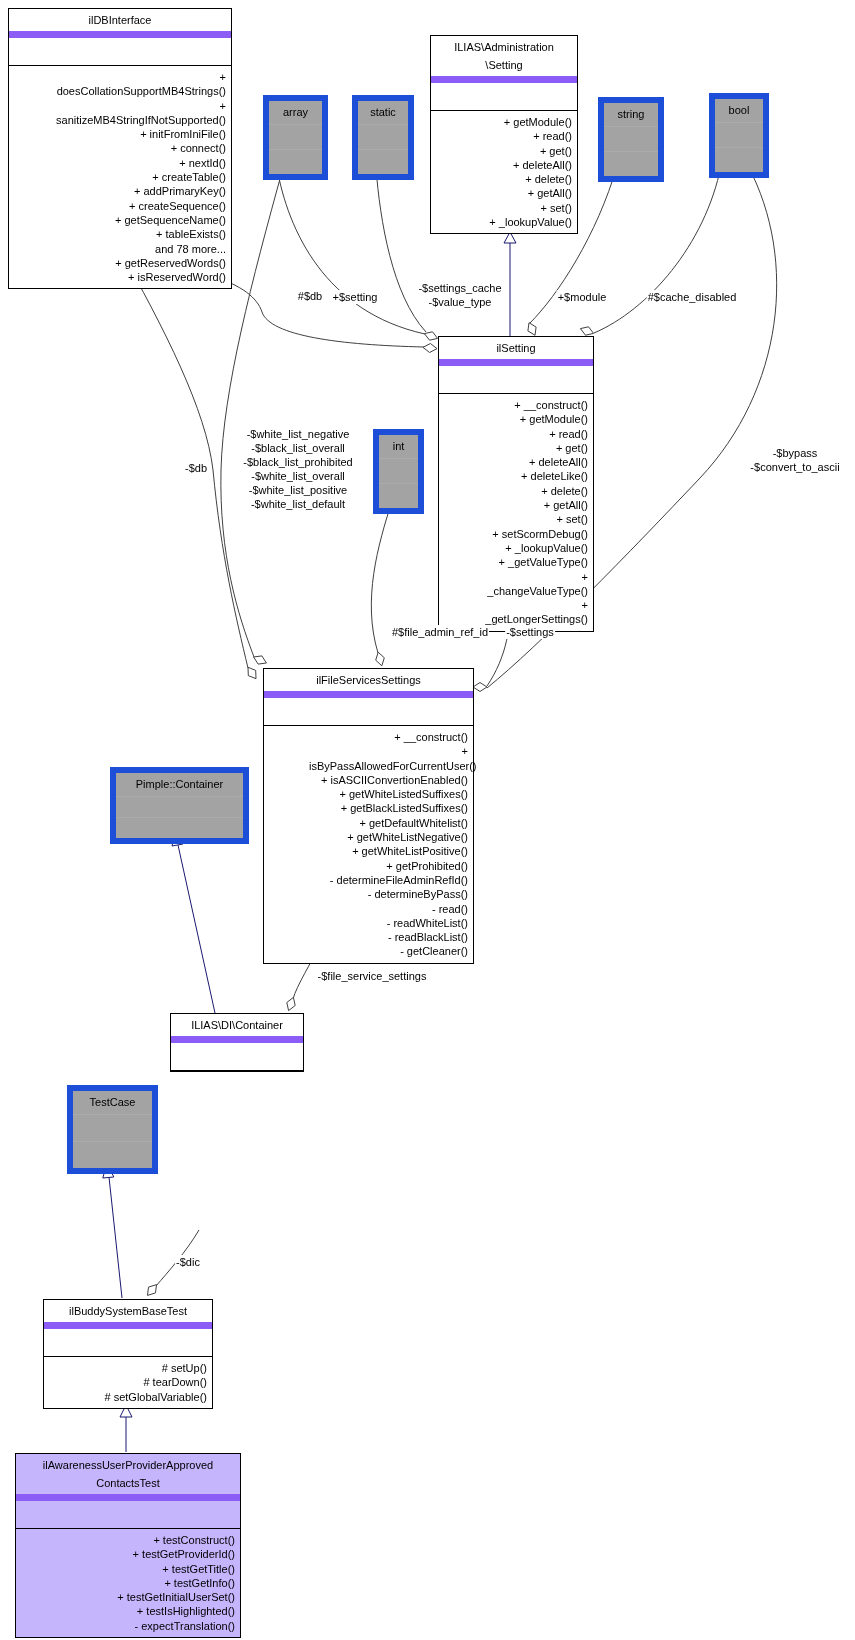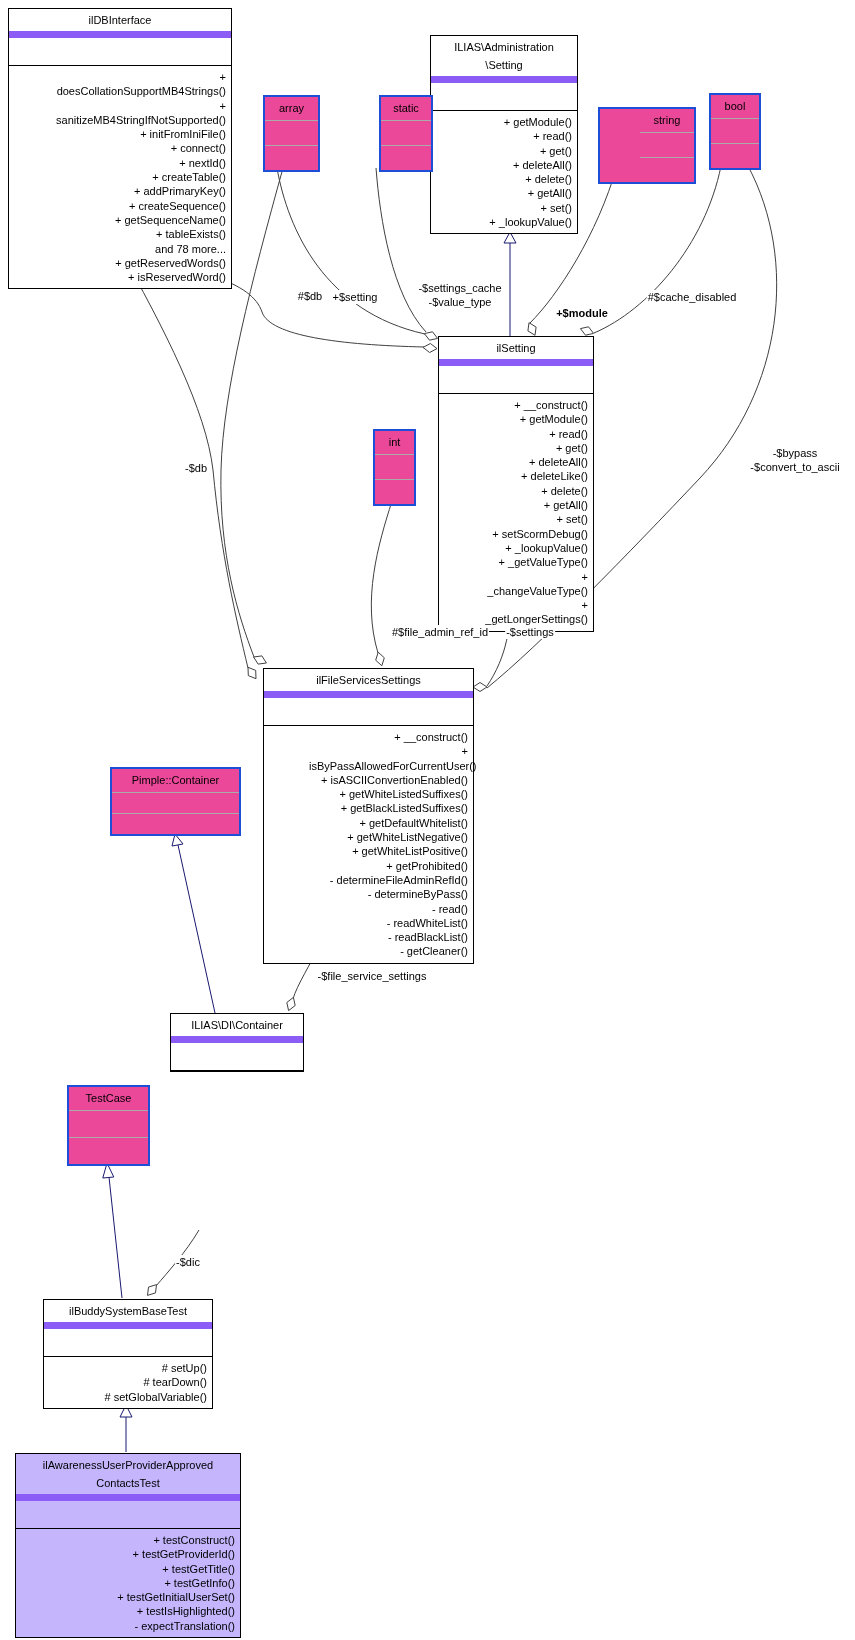--- a/index.html
+++ b/index.html
@@ -11,21 +11,21 @@
   svg.edges polygon.dia{fill:#fff;stroke:#404040;stroke-width:1;}
   svg.edges polygon.tri{fill:#fff;stroke:#191970;stroke-width:1;}
 
   .uml{position:absolute;background:#fff;border:1px solid #000;font-size:11px;line-height:14.3px;}
   .uml .t{text-align:center;border-bottom:7px solid #8b5cf6;height:22px;line-height:22px;white-space:pre-line;overflow:hidden;}
   .uml .t.t2{height:38px;line-height:18px;padding-top:2px;}
   .uml .a{border-bottom:1px solid #000;height:27px;}
   .uml .m{padding:4px 5px;white-space:pre-line;text-align:right;margin-left:40px;}
   .uml.gray{background:#c4b5fd;}
 
-  .tbox{position:absolute;background:#ec4899;border:2px solid #1d4ed8;font-size:11px;text-align:center;}
+  .tbox{position:absolute;background:#a3a3a3;border:6px solid #1d4ed8;font-size:11px;text-align:center;}
   .tbox .tt{height:23px;line-height:23px;overflow:hidden;}
   .tbox .tr{border-top:1px solid #ababab;height:24px;}
 
   .lbl{position:absolute;font-size:11px;line-height:14px;white-space:pre-line;text-align:center;
        transform:translateX(-50%);background:#fff;padding:0 1px;}
 </style>
 </head>
 <body>
 
 <div id="canvas">
@@ -98,27 +98,27 @@
 + set()
 + _lookupValue()</div>
   </div>
 
   <div class="tbox" style="left:263px;top:95px;width:53px;">
     <div class="tt">array</div>
     <div class="tr"></div>
       <div class="tr"></div>
   </div>
 
-  <div class="tbox" style="left:352px;top:95px;width:50px;margin-left:27px;">
+  <div class="tbox" style="left:352px;top:95px;width:50px;">
     <div class="tt">static</div>
     <div class="tr"></div>
       <div class="tr"></div>
   </div>
 
-  <div class="tbox" style="left:598px;top:107px;width:54px;padding-left:40px;">
+  <div class="tbox" style="left:598px;top:97px;width:54px;">
     <div class="tt">string</div>
     <div class="tr"></div>
       <div class="tr"></div>
   </div>
 
   <div class="tbox" style="left:709px;top:93px;width:48px;">
     <div class="tt">bool</div>
     <div class="tr"></div>
       <div class="tr"></div>
   </div>
@@ -203,23 +203,29 @@
 + testGetInfo()
 + testGetInitialUserSet()
 + testIsHighlighted()
 - expectTranslation()</div>
   </div>
 
   <div class="lbl" style="left:283px;top:289px;margin-left:27px;">#$db</div>
   <div class="lbl" style="left:355px;top:290px;">+$setting</div>
   <div class="lbl" style="left:452px;top:281px;margin-left:8px;">-$settings_cache
 -$value_type</div>
-  <div class="lbl" style="left:582px;top:306px;font-weight:bold;">+$module</div>
+  <div class="lbl" style="left:582px;top:290px;">+$module</div>
   <div class="lbl" style="left:692px;top:290px;">#$cache_disabled</div>
   <div class="lbl" style="left:196px;top:461px;">-$db</div>
+  <div class="lbl" style="left:298px;top:427px;">-$white_list_negative
+-$black_list_overall
+-$black_list_prohibited
+-$white_list_overall
+-$white_list_positive
+-$white_list_default</div>
   <div class="lbl" style="left:440px;top:625px;">#$file_admin_ref_id</div>
   <div class="lbl" style="left:530px;top:625px;">-$settings</div>
   <div class="lbl" style="left:795px;top:446px;">-$bypass
 -$convert_to_ascii</div>
   <div class="lbl" style="left:372px;top:969px;">-$file_service_settings</div>
   <div class="lbl" style="left:188px;top:1255px;">-$dic</div>
 
 </div>
 
 </body></html>

